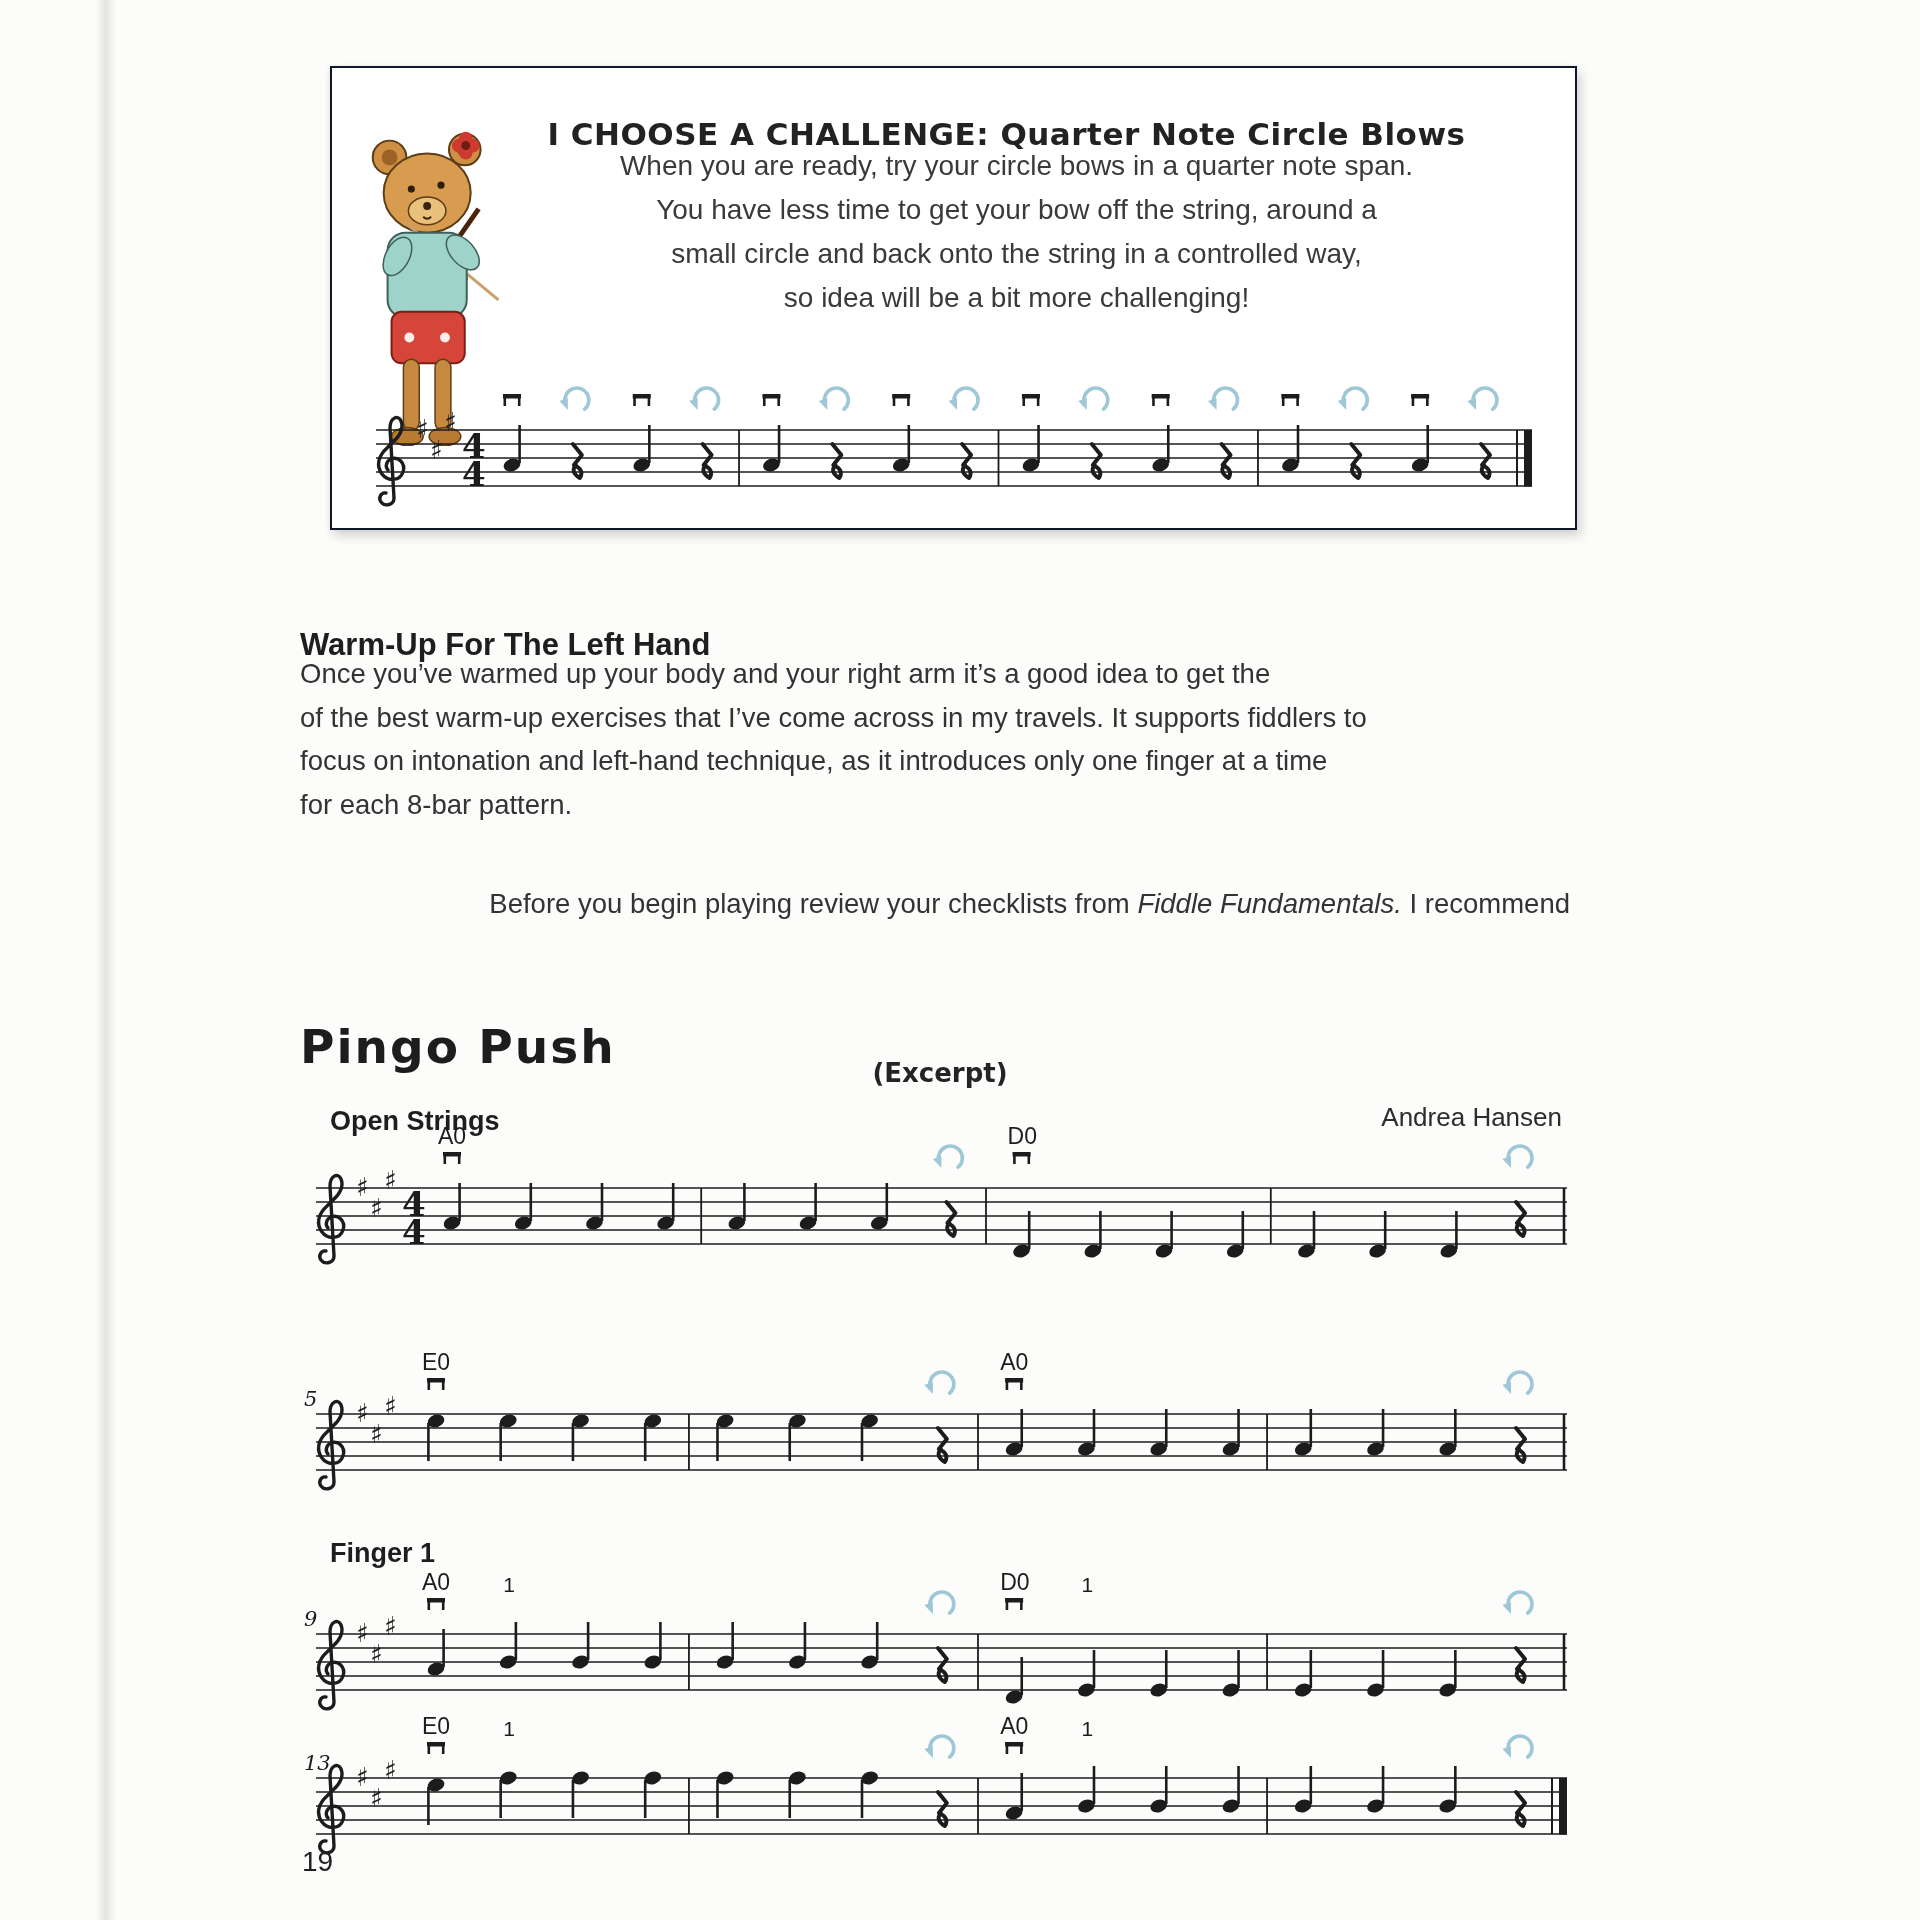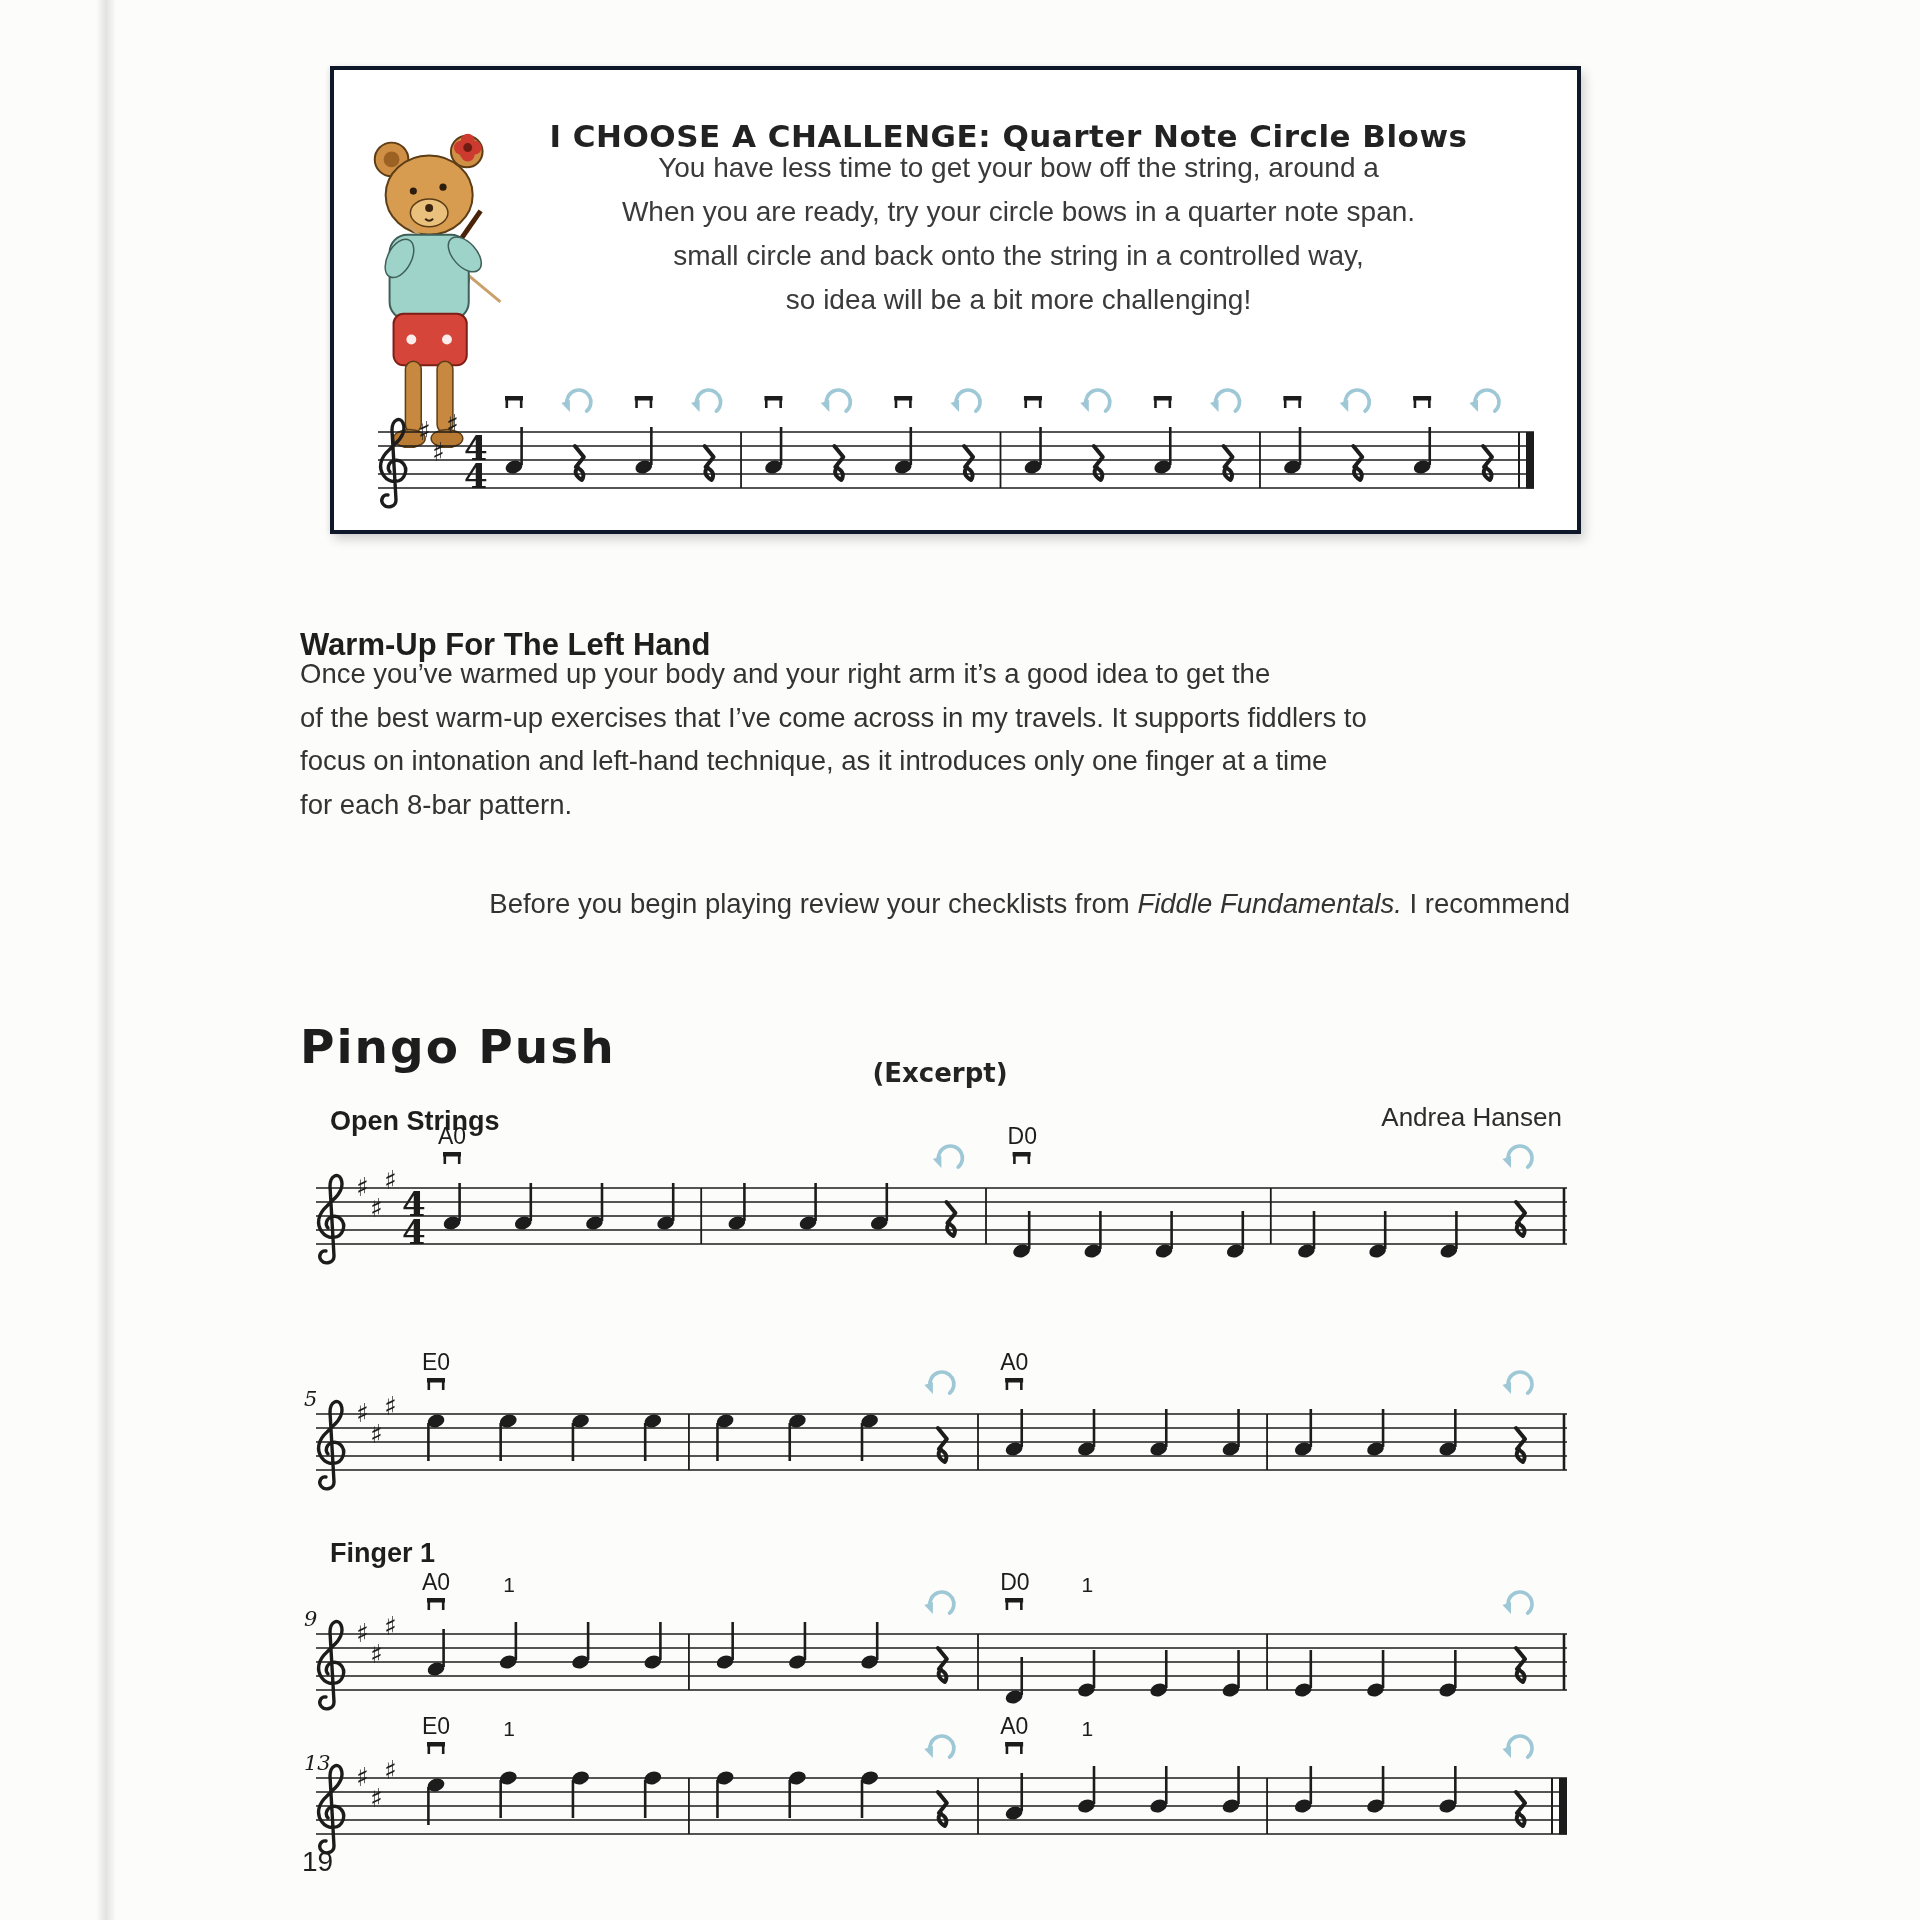--- a/index.html
+++ b/index.html
@@ -2,21 +2,21 @@
 <html><head>
 <meta charset="utf-8">
 <style>
   html,body{margin:0;padding:0;background:#ffffff;}
   .page{position:relative;width:1920px;height:1920px;background:#fcfcfb;overflow:hidden;
         font-family:"Liberation Sans",sans-serif;color:#2d2d2d;}
   .scan-edge{position:absolute;left:96px;top:0;width:20px;height:100%;
         background:linear-gradient(90deg,rgba(0,0,0,0),rgba(0,0,0,0.10),rgba(0,0,0,0));}
   
   .challenge-box{position:absolute;left:330px;top:66px;width:1243px;height:460px;background:#ffffff;
-        border:4px solid #0f172a;box-shadow:4px 6px 10px rgba(0,0,0,0.16),-2px 0 4px rgba(0,0,0,0.05);}
+        border:2px solid #0f172a;box-shadow:4px 6px 10px rgba(0,0,0,0.16),-2px 0 4px rgba(0,0,0,0.05);}
   .cb-title{position:absolute;top:22px;left:120px;right:14px;text-align:center;
         font-family:"DejaVu Sans",sans-serif;font-weight:bold;font-size:31px;color:#222;letter-spacing:.5px;}
   .cb-text{position:absolute;top:76px;left:150px;right:24px;text-align:center;
         font-size:28px;line-height:44px;color:#3a3a3a;}
   .bear{position:absolute;left:16px;top:36px;width:188px;height:378px;}
   .cb-staff{position:absolute;left:28px;top:300px;width:1185px;height:150px;}
   
   .heading{position:absolute;left:300px;top:596px;font-size:31px;font-weight:bold;color:#1e1e1e;}
   .para{position:absolute;left:300px;width:1270px;font-size:27.5px;line-height:43.5px;color:#333;}
   .p1{top:652px;}
@@ -80,22 +80,22 @@
           <circle cx="98" cy="234" r="5" fill="#ffffff" opacity="0.9"></circle>
         <rect x="56" y="256" width="16" height="72" rx="8" fill="#c6893f" stroke="#5d3d15" stroke-width="1.5"></rect>
         <rect x="88" y="256" width="16" height="72" rx="8" fill="#c6893f" stroke="#5d3d15" stroke-width="1.5"></rect>
         <ellipse cx="60" cy="334" rx="16" ry="9" fill="#b97b33" stroke="#5d3d15" stroke-width="1.5"></ellipse>
         <ellipse cx="98" cy="334" rx="16" ry="9" fill="#b97b33" stroke="#5d3d15" stroke-width="1.5"></ellipse>
       </g>
     </svg>
 
     <h2 class="cb-title">I CHOOSE A CHALLENGE: Quarter Note Circle Blows</h2>
     <div class="cb-text">
+      <div>When you are ready, try your circle bows in a quarter note span.</div>
       <div>You have less time to get your bow off the string, around a</div>
-      <div>When you are ready, try your circle bows in a quarter note span.</div>
       <div>small circle and back onto the string in a controlled way,</div>
       <div>so idea will be a bit more challenging!</div>
     </div>
     <svg id="cstaff" class="cb-staff" width="1185" height="150" viewBox="0 0 1185 150">
         <line x1="16" y1="62" x2="1172" y2="62" stroke="#1c1c1c" stroke-width="1.6"></line>
         <line x1="16" y1="76" x2="1172" y2="76" stroke="#1c1c1c" stroke-width="1.6"></line>
         <line x1="16" y1="90" x2="1172" y2="90" stroke="#1c1c1c" stroke-width="1.6"></line>
         <line x1="16" y1="104" x2="1172" y2="104" stroke="#1c1c1c" stroke-width="1.6"></line>
         <line x1="16" y1="118" x2="1172" y2="118" stroke="#1c1c1c" stroke-width="1.6"></line>
         <path d="M34,130 L30,60 C30,50 38,46 41,53 C44,60 40,68 33,74 L27,80 C18,88 16,98 22,106 C28,114 40,113 43,104 C46,95 38,88 31,91 C26,93 25,99 28,102 M34,130 C34,137 25,139 21,134 C18,130 21,124 26,125" fill="none" stroke="#1c1c1c" stroke-width="3.4" stroke-linecap="round"></path>

